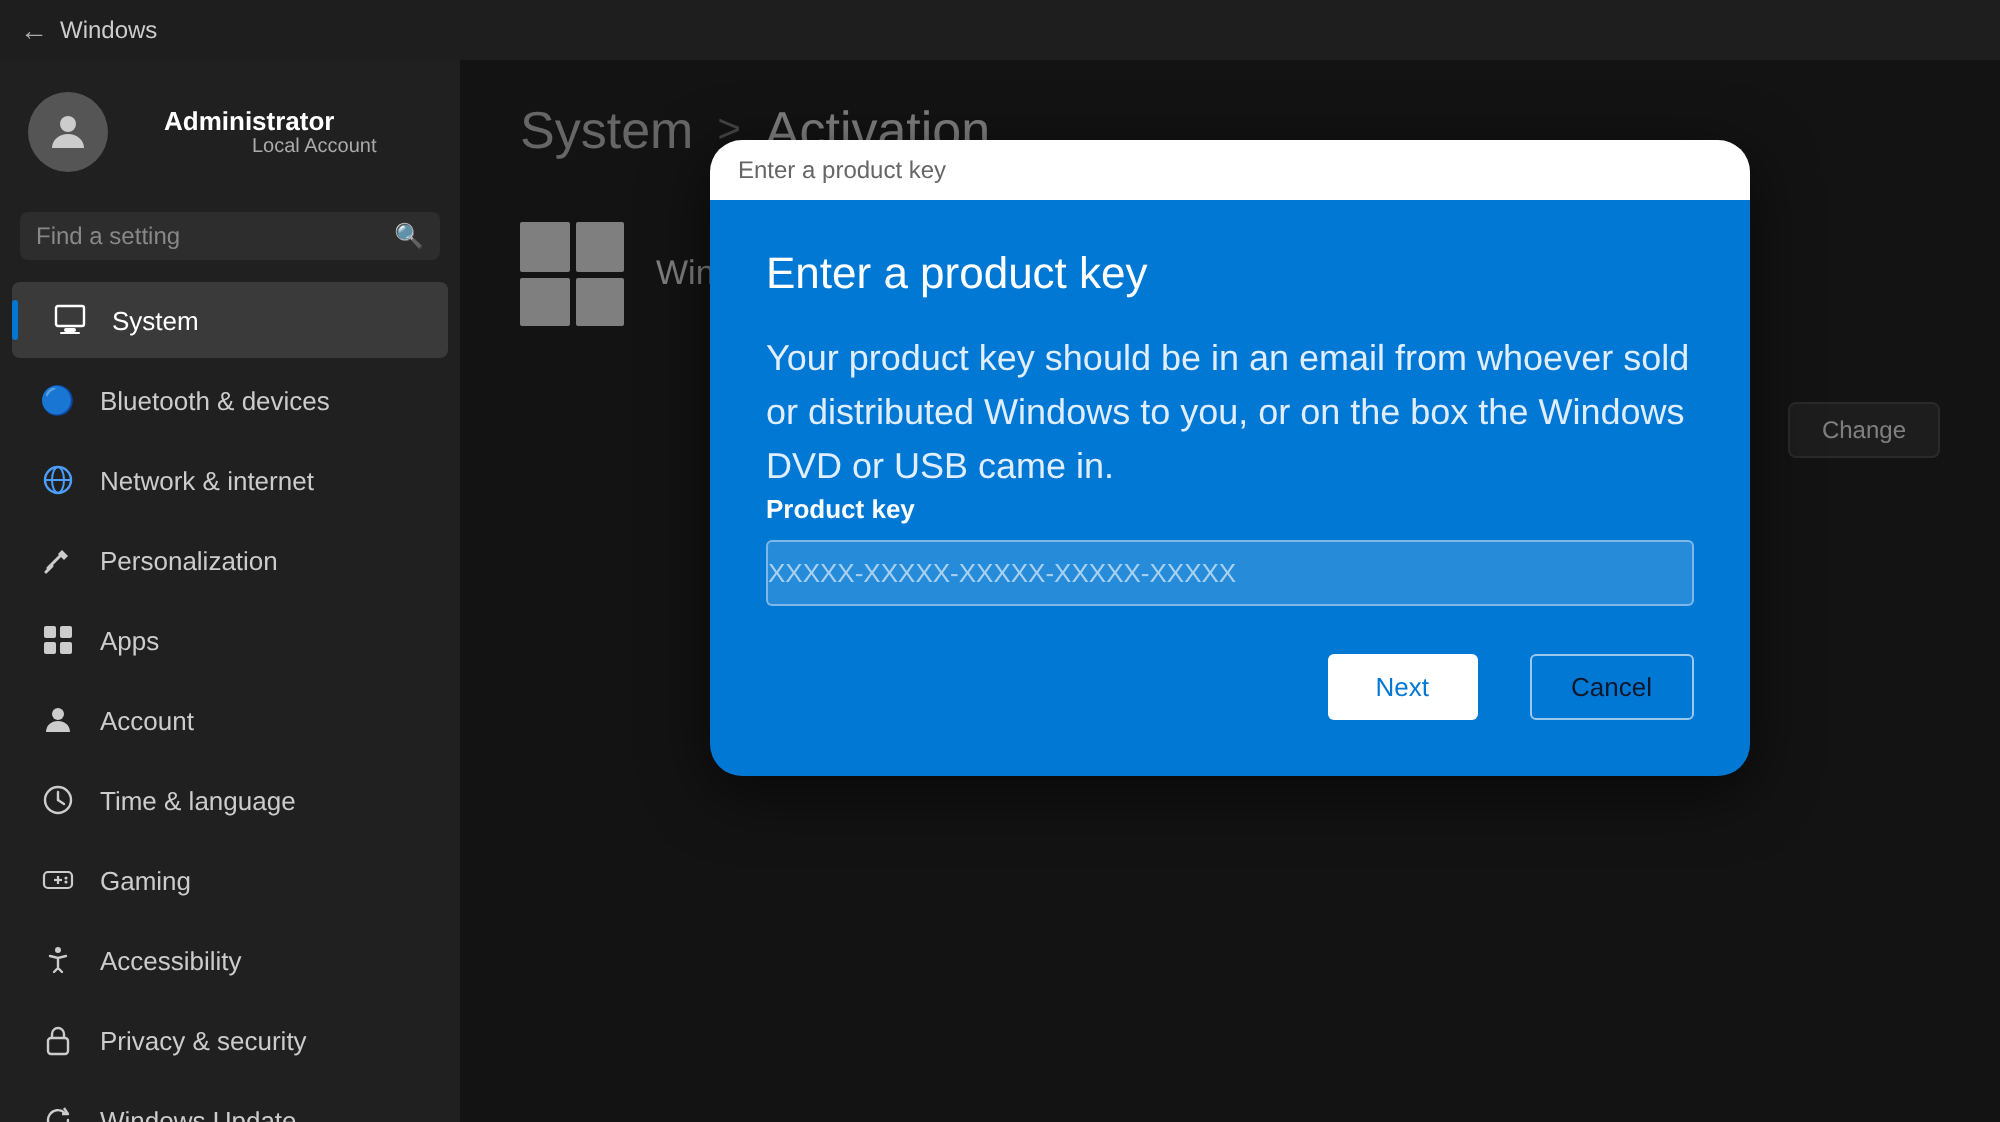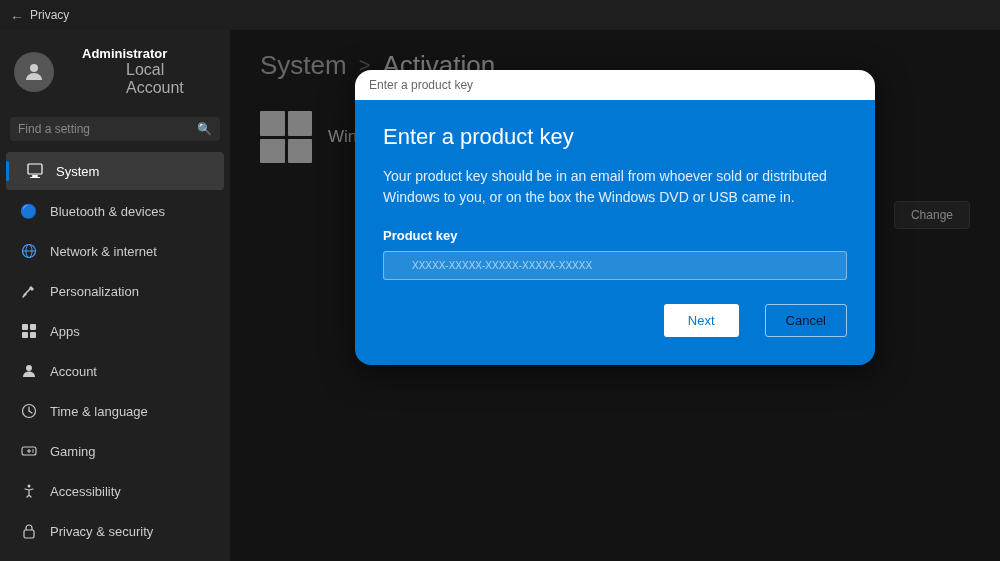--- a/index.html
+++ b/index.html
@@ -74,21 +74,21 @@
     .user-info {
       display: flex;
       flex-direction: column;
     }
     .user-name {
       font-size: 13px;
       font-weight: 600;
       color: #fff;
     }
     .user-role {
-      font-size: 16px;
+      font-size: 10px;
       color: #aaa;
       padding-left: 44px;
     }
 
     .search-box {
       margin: 4px 10px 10px;
       display: flex;
       align-items: center;
       background: #2d2d2d;
       border-radius: 4px;
@@ -270,38 +270,37 @@
       color: #fff;
     }
 
     .dialog-title {
       font-size: 22px;
       font-weight: 400;
       margin-bottom: 16px;
     }
 
     .dialog-description {
-      font-size: 14px;
+      font-size: 18px;
       color: #e0eeff;
-      margin-bottom: 20px;
       line-height: 1.5;
     }
 
     .dialog-label {
       font-size: 13px;
       font-weight: 600;
       margin-bottom: 8px;
     }
 
     .product-key-input {
       width: 100%;
       background: rgba(255,255,255,0.15);
       border: 1px solid rgba(255,255,255,0.4);
-      padding: 8px 28px;
-      font-size: 10px;
+      padding: 8px 0;
+      font-size: 13px;
       color: #fff;
       border-radius: 3px;
       outline: none;
       margin-bottom: 24px;
     }
     .product-key-input::placeholder {
       color: rgba(255,255,255,0.6);
     }
 
     .dialog-buttons {
@@ -330,21 +329,21 @@
       border-radius: 3px;
       cursor: pointer;
     }
   </style>
 </head>
 <body>
 
 <div class="title-bar">
   <div class="title-bar-left">
     <span class="back-icon">←</span>
-    <span>Privacy</span>
+    <span>Windows</span>
   </div>
 </div>
 
 <div class="main-layout">
 
   <div class="sidebar">
 
     <div class="user-section">
       <div class="avatar">
         <svg width="24" height="24" viewBox="0 0 24 24" fill="#ccc">

